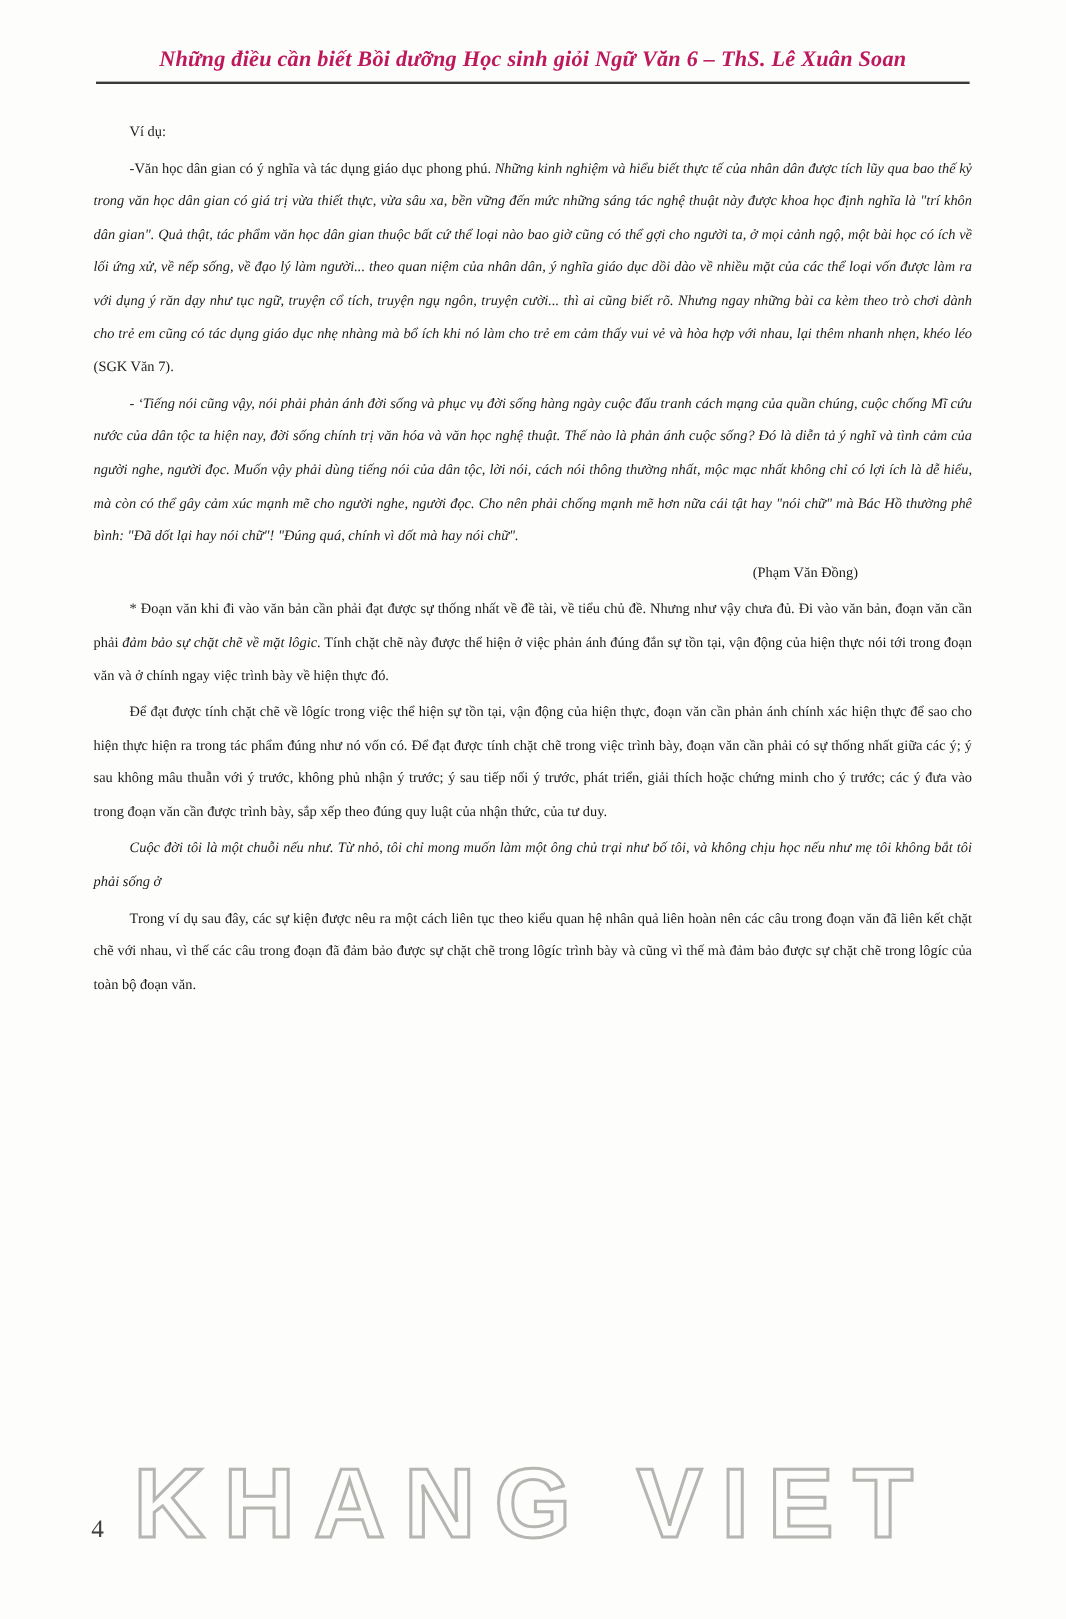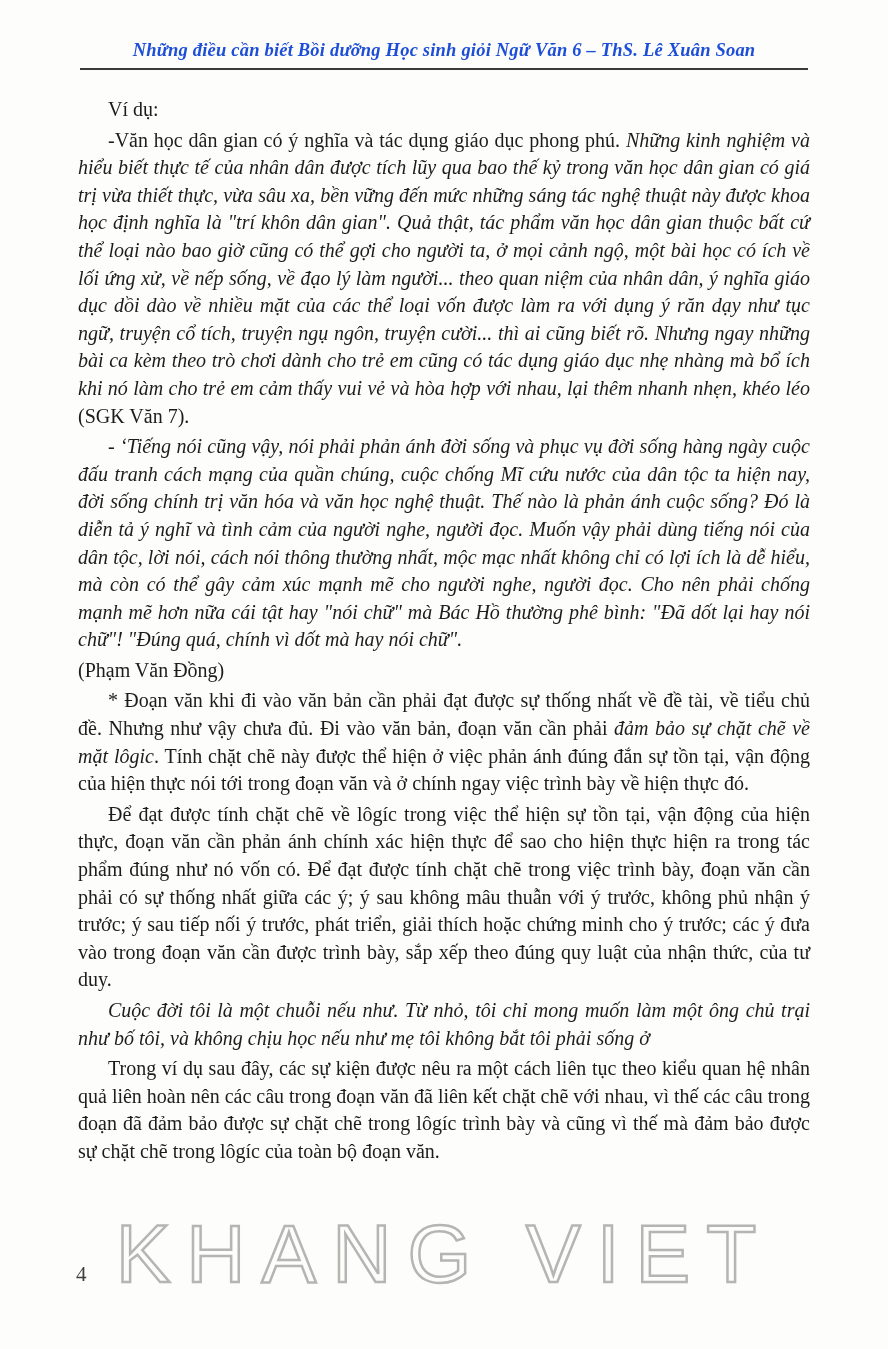--- a/index.html
+++ b/index.html
@@ -11,51 +11,51 @@
     position: relative;
     overflow: hidden;
   }
   .page { position: absolute; inset: 0; }
   .running-head {
     margin: 40px 78px 0;
     text-align: center;
     font-size: 18.5px;
     font-weight: bold;
     font-style: italic;
-    color: #1d4ed8;
+    color: #be185d;
     letter-spacing: 0.2px;
   }
   .head-rule {
     margin: 7px 80px 0;
     border: 0;
     border-bottom: 2px solid #3a3a3a;
     height: 0;
   }
   .content {
     margin: 26px 78px 0;
-    font-size: 20px;
+    font-size: 12px;
     line-height: 27.6px;
     text-align: justify;
   }
   .para { margin: 0 0 3px; }
   .para.indent { text-indent: 30px; }
-  .para.align-right { padding-right: 95px; }
+  .para.align-right { text-align: right; padding-right: 95px; }
   .it { font-style: italic; }
   .page-number {
     position: absolute;
     left: 76px; bottom: 62px;
     font-size: 21px;
     color: #3f3f3f;
   }
   .watermark {
     position: absolute;
     left: 50%; bottom: 48px;
     transform: translateX(-50%);
     font-family: "Liberation Sans", sans-serif;
-    font-weight: normal;
+    font-weight: bold;
     font-size: 82px;
     letter-spacing: 16px;
     white-space: nowrap;
     color: transparent;
     -webkit-text-stroke: 2.5px #a9a9a6;
     text-shadow: 0 0 0 rgba(0,0,0,0);
     opacity: 0.85;
     pointer-events: none;
   }
 </style>

